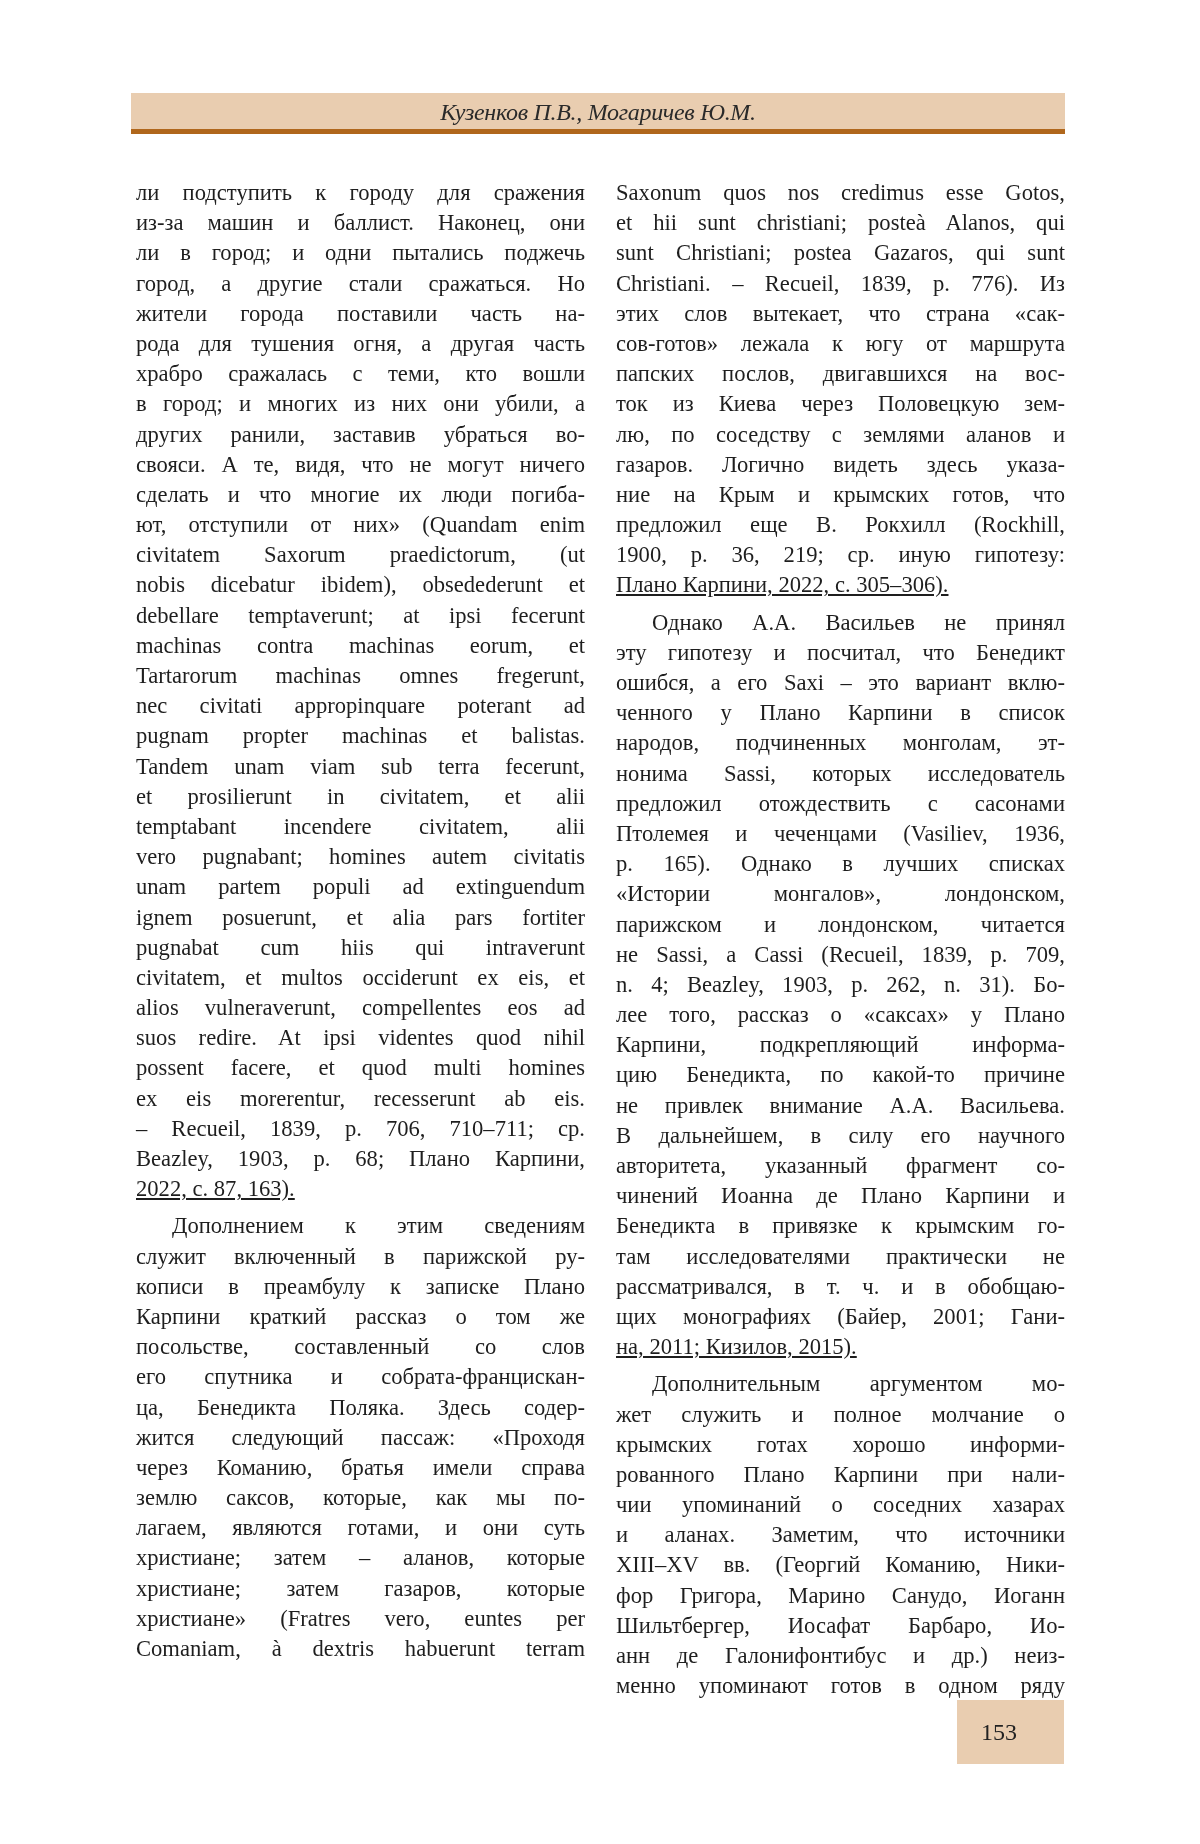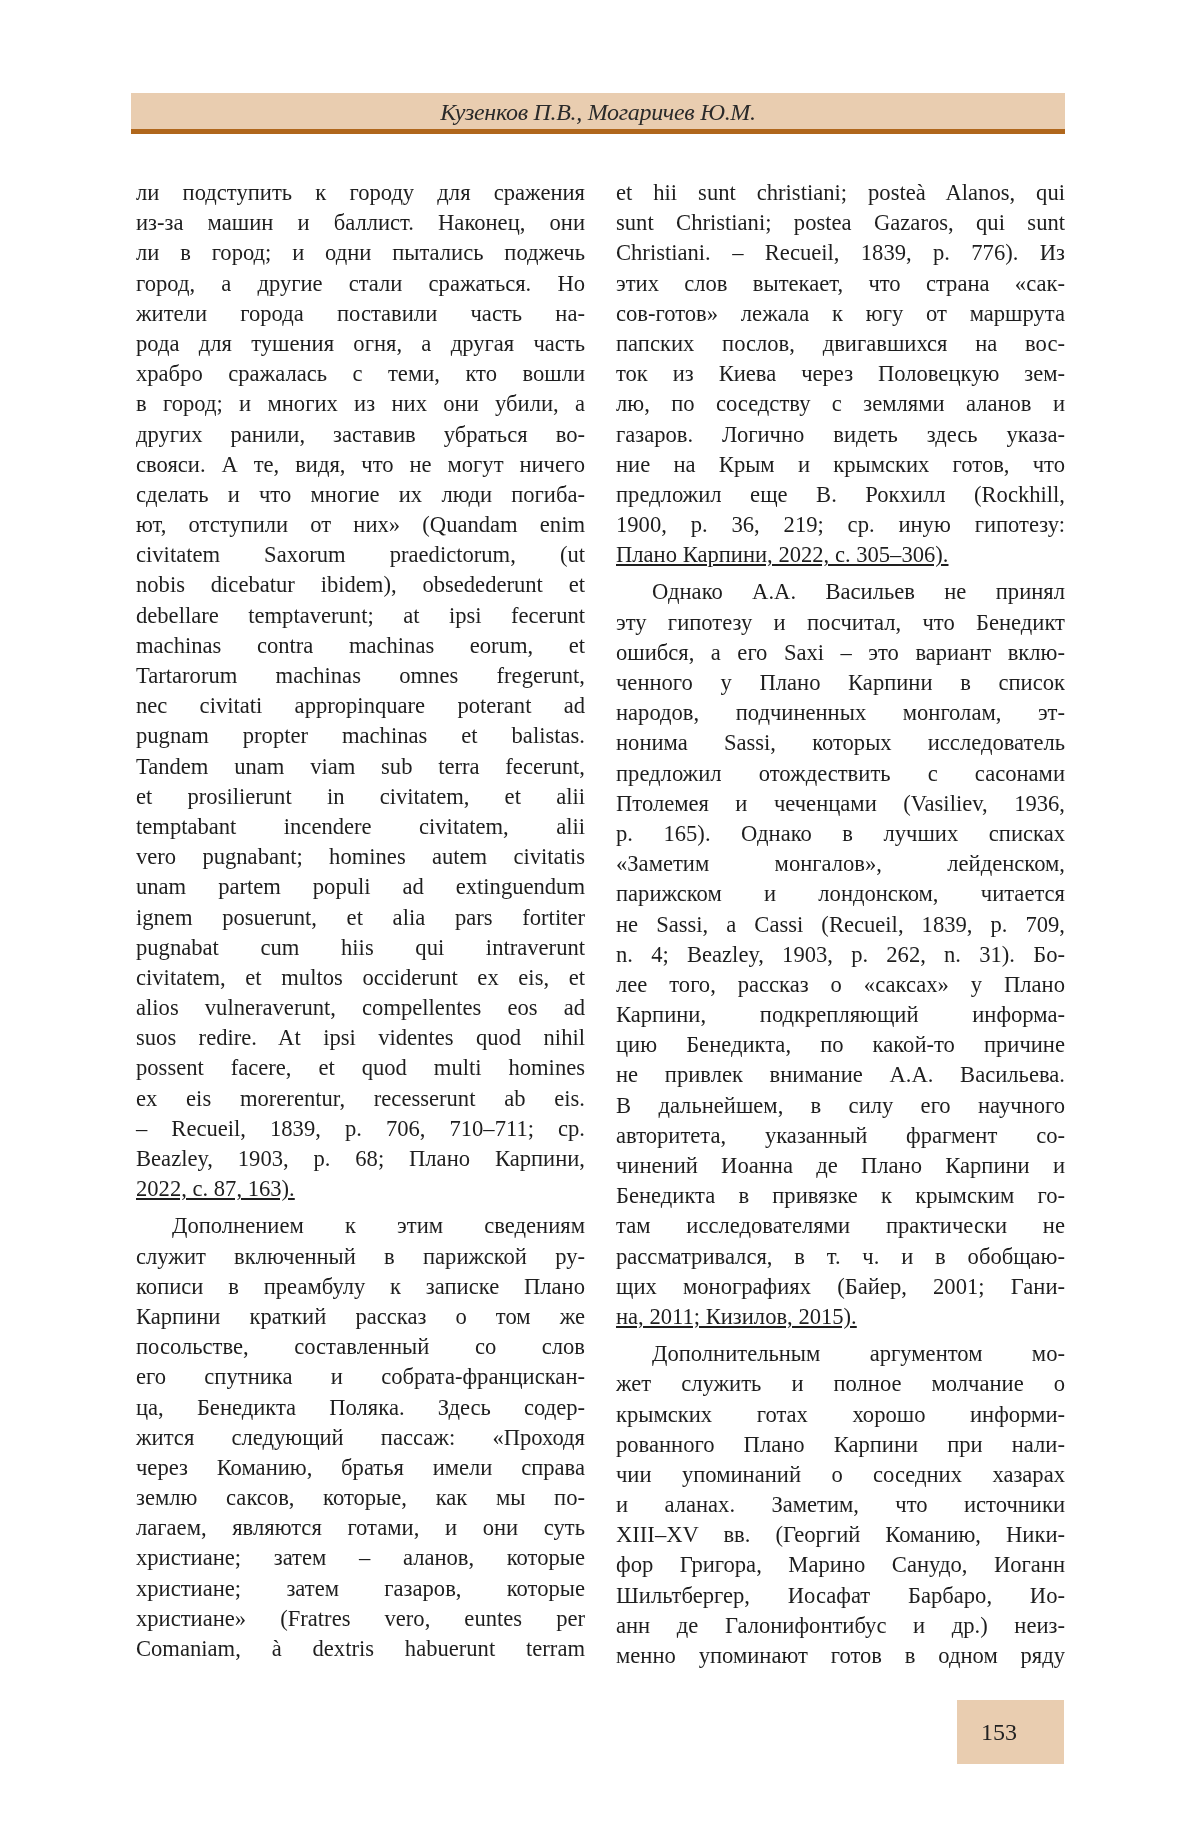--- a/index.html
+++ b/index.html
@@ -83,20 +83,21 @@
       <span class="line">землю саксов, которые, как мы по-</span>
       <span class="line">лагаем, являются готами, и они суть</span>
       <span class="line">христиане; затем – аланов, которые</span>
       <span class="line">христиане; затем газаров, которые</span>
       <span class="line">христиане» (Fratres vero, euntes per</span>
       <span class="line">Comaniam, à dextris habuerunt terram</span>
     </div>
   </div>
 <div class="column col-right" id="col-1">
     <div class="paragraph">
+      <span class="line">Saxonum quos nos credimus esse Gotos,</span>
       <span class="line">et hii sunt christiani; posteà Alanos, qui</span>
       <span class="line">sunt Christiani; postea Gazaros, qui sunt</span>
       <span class="line">Christiani. – Recueil, 1839, p. 776). Из</span>
       <span class="line">этих слов вытекает, что страна «сак-</span>
       <span class="line">сов-готов» лежала к югу от маршрута</span>
       <span class="line">папских послов, двигавшихся на вос-</span>
       <span class="line">ток из Киева через Половецкую зем-</span>
       <span class="line">лю, по соседству с землями аланов и</span>
       <span class="line">газаров. Логично видеть здесь указа-</span>
       <span class="line">ние на Крым и крымских готов, что</span>
@@ -108,21 +109,21 @@
     <div class="paragraph">
       <span class="line indent">Однако А.А. Васильев не принял</span>
       <span class="line">эту гипотезу и посчитал, что Бенедикт</span>
       <span class="line">ошибся, а его Saxi – это вариант вклю-</span>
       <span class="line">ченного у Плано Карпини в список</span>
       <span class="line">народов, подчиненных монголам, эт-</span>
       <span class="line">нонима Sassi, которых исследователь</span>
       <span class="line">предложил отождествить с сасонами</span>
       <span class="line">Птолемея и чеченцами (Vasiliev, 1936,</span>
       <span class="line">p. 165). Однако в лучших списках</span>
-      <span class="line">«Заметим монгалов», лейденском,</span>
+      <span class="line">«Истории монгалов», лондонском,</span>
       <span class="line">парижском и лондонском, читается</span>
       <span class="line">не Sassi, а Cassi (Recueil, 1839, p. 709,</span>
       <span class="line">n. 4; Beazley, 1903, p. 262, n. 31). Бо-</span>
       <span class="line">лее того, рассказ о «саксах» у Плано</span>
       <span class="line">Карпини, подкрепляющий информа-</span>
       <span class="line">цию Бенедикта, по какой-то причине</span>
       <span class="line">не привлек внимание А.А. Васильева.</span>
       <span class="line">В дальнейшем, в силу его научного</span>
       <span class="line">авторитета, указанный фрагмент со-</span>
       <span class="line">чинений Иоанна де Плано Карпини и</span>

